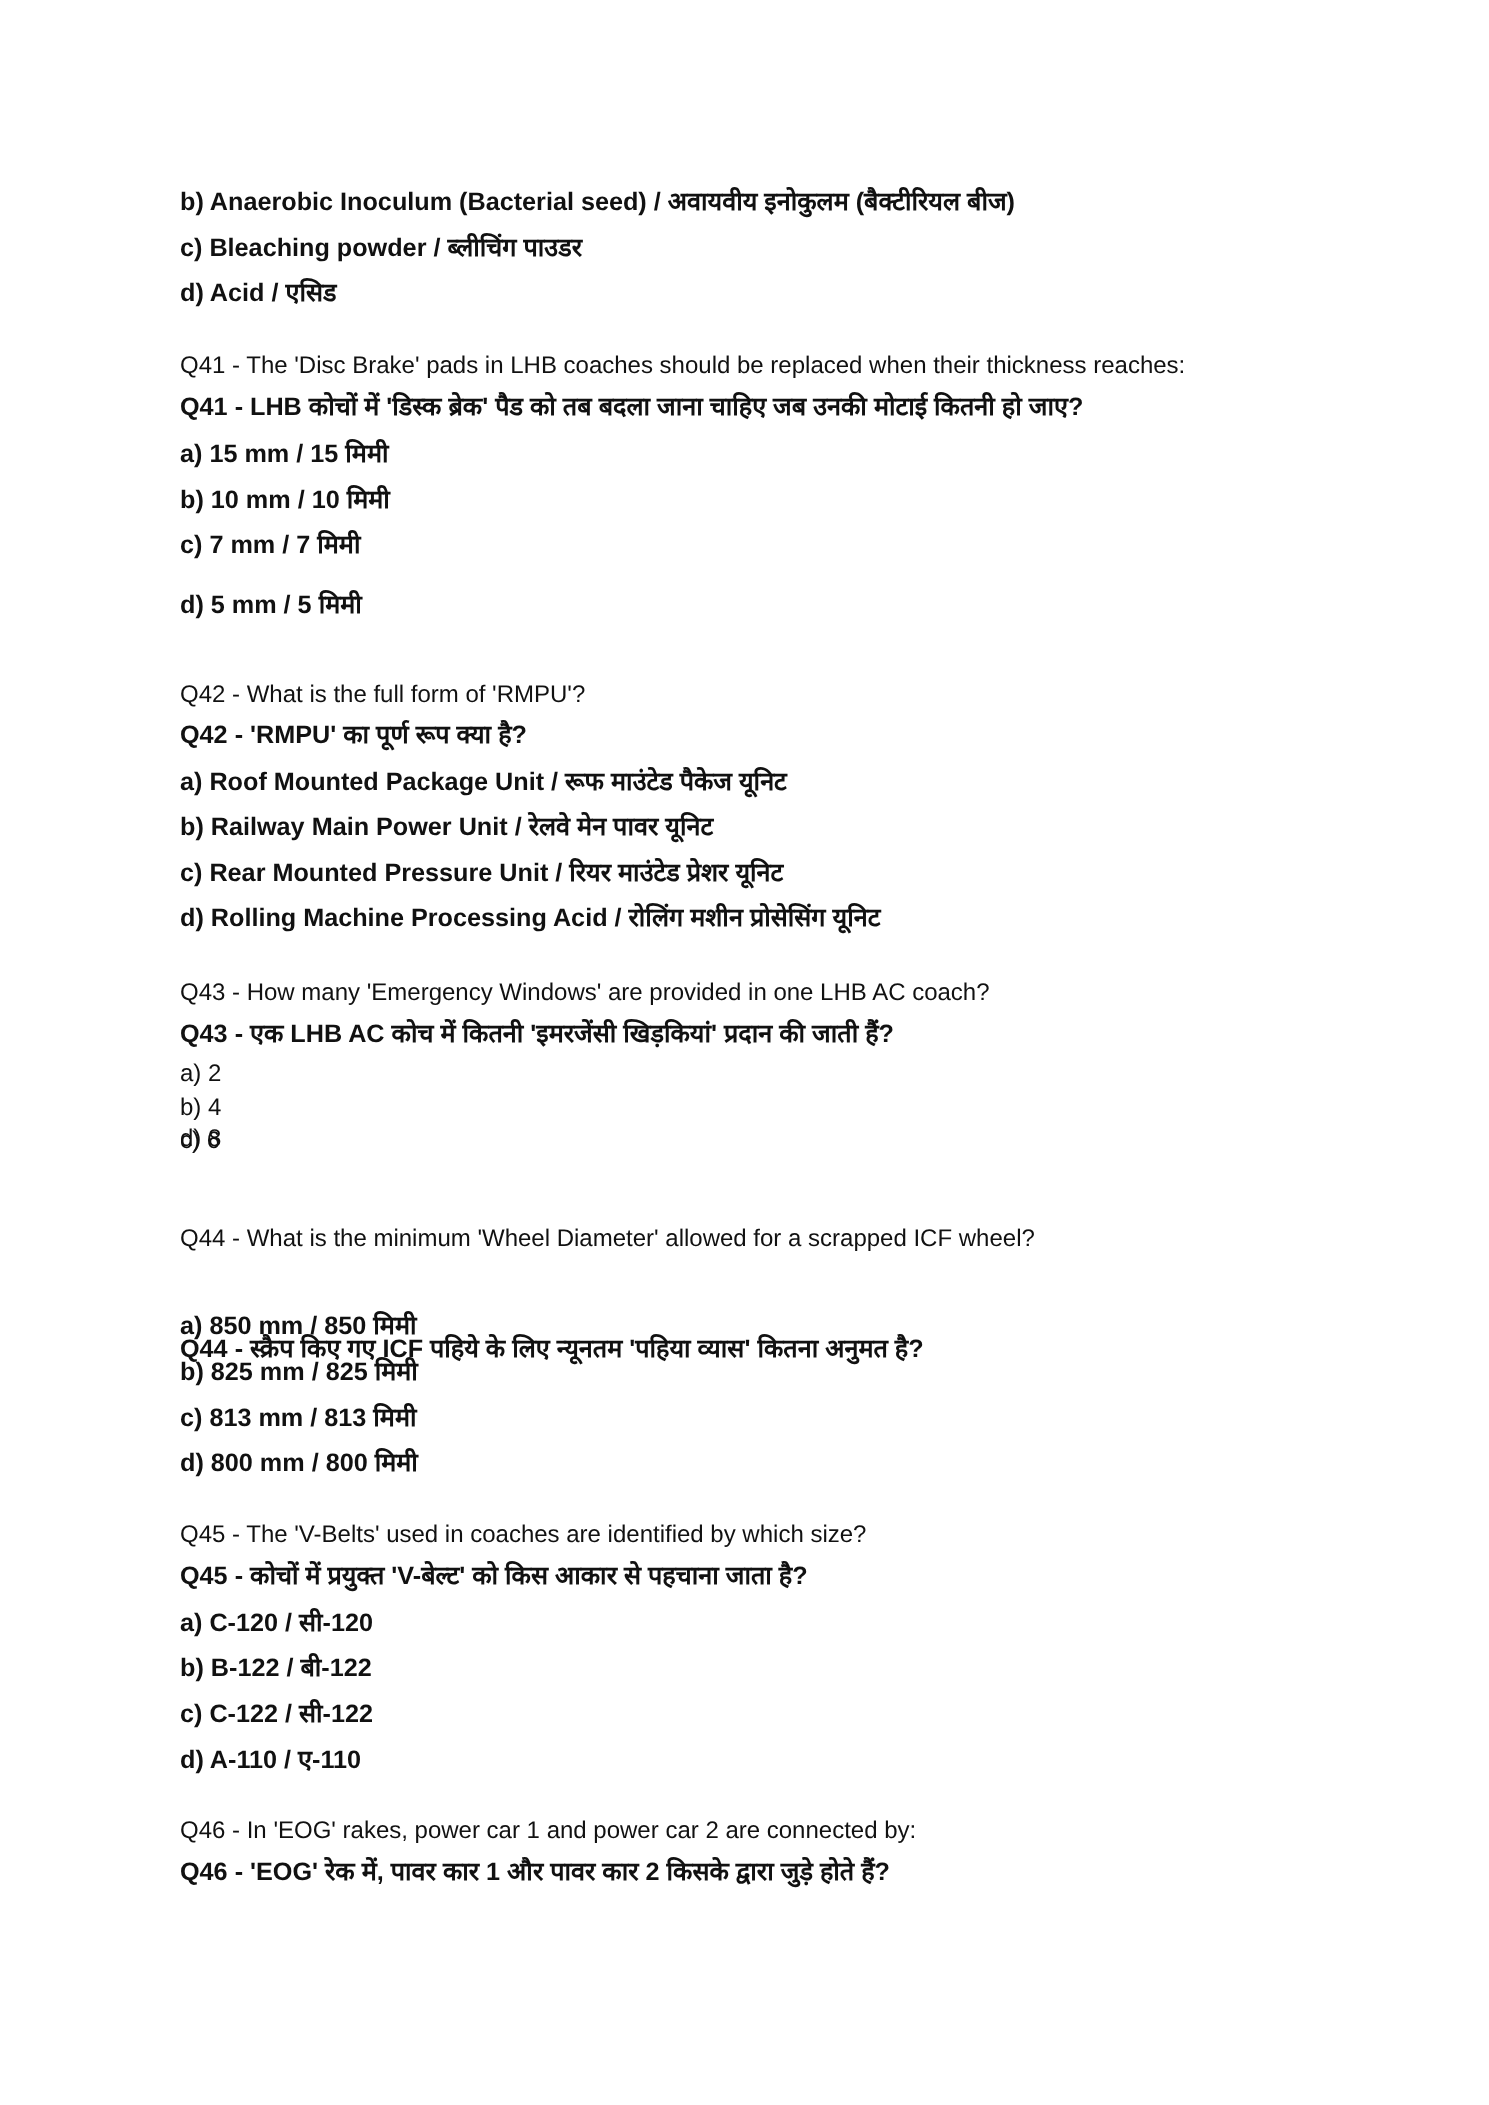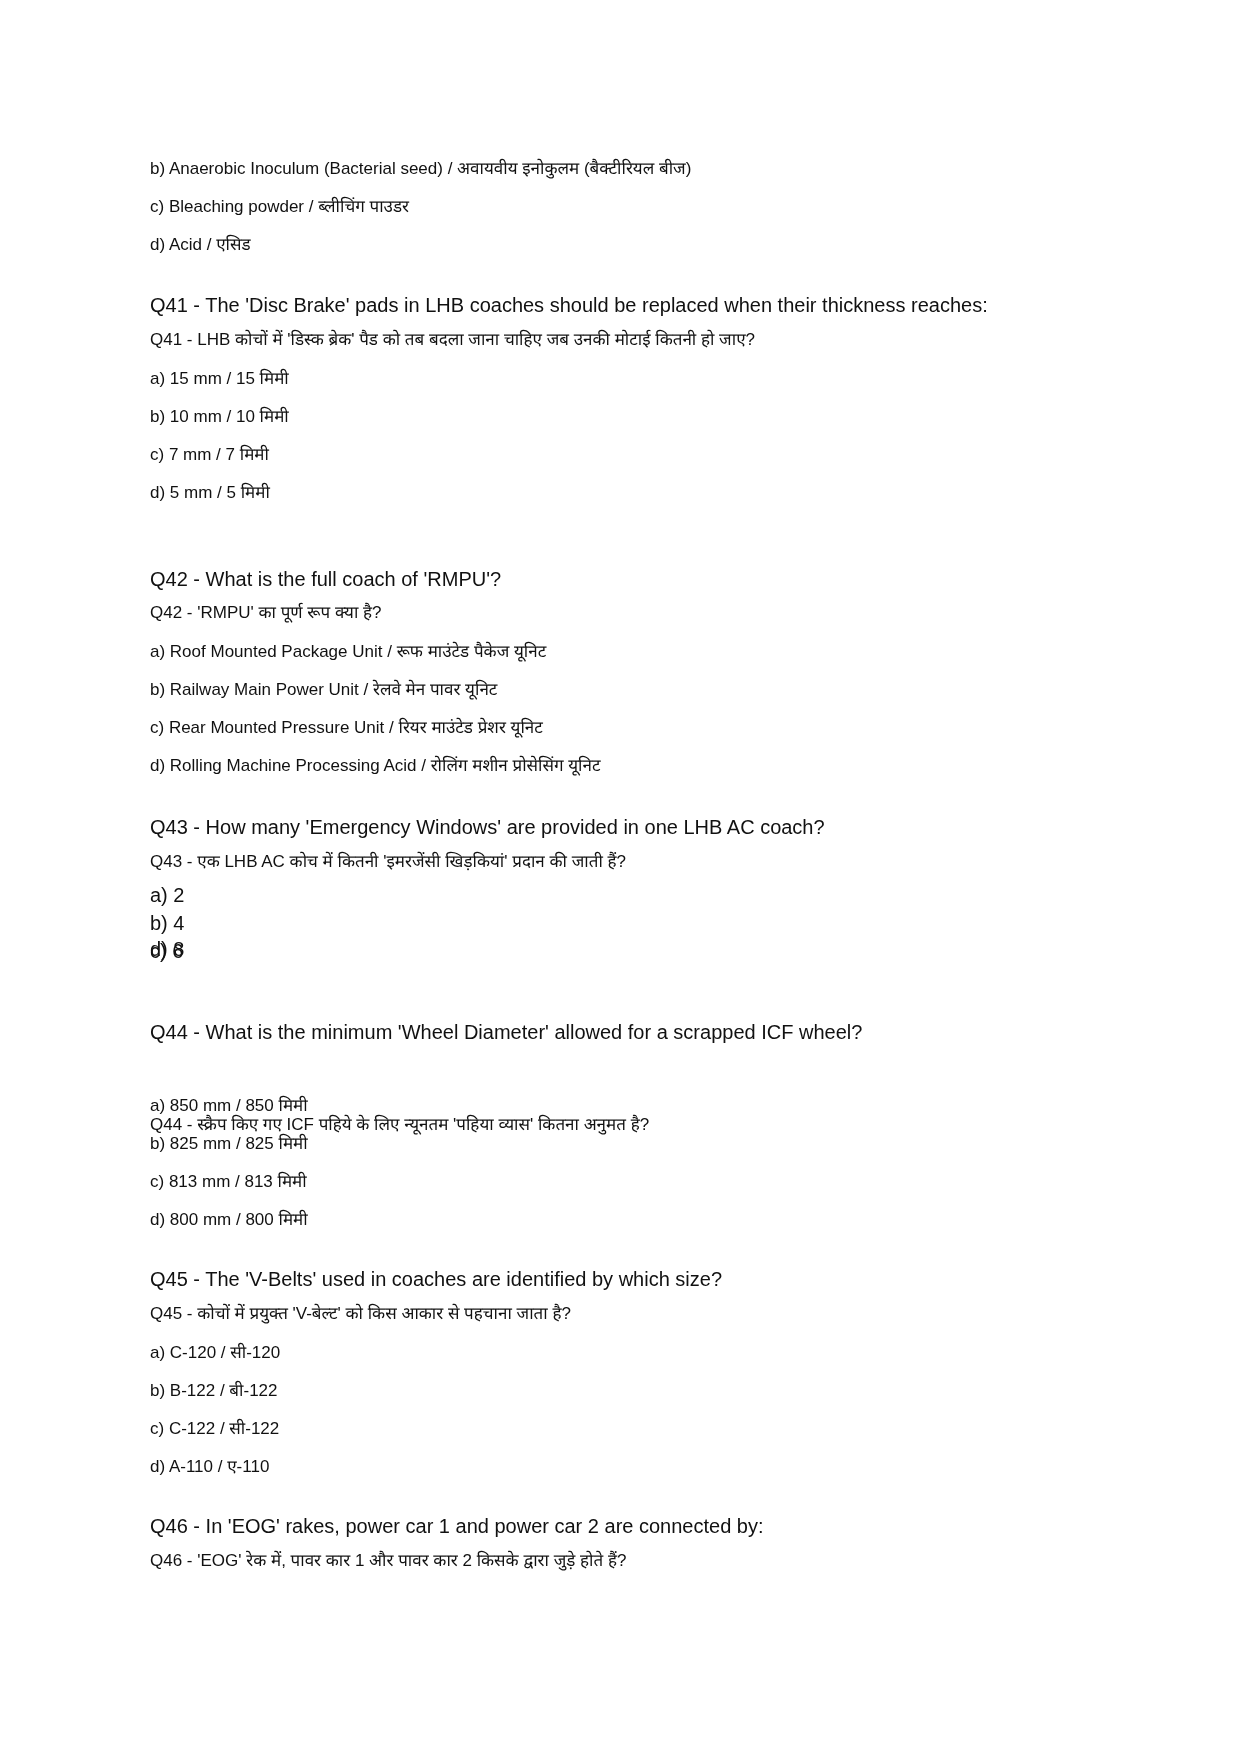--- a/index.html
+++ b/index.html
@@ -1,37 +1,37 @@
 <!DOCTYPE html>
 <html><head>
   <meta charset="utf-8">
   <style>
     html, body { margin: 0; padding: 0; background: #ffffff; }
     body { width: 1241px; height: 1754px; position: relative; overflow: hidden; color: #111111;
            font-family: "Liberation Sans", "DejaVu Sans", sans-serif; }
     .line { position: absolute; left: 150px; white-space: nowrap; font-size: 20px; line-height: 26px; }
-    .hi { font-size: 17px; }
+    .hi { font-size: 21px; font-weight: bold; }
   </style>
 </head>
 <body>
 
 <div>
 
   <div class="line hi" style="top:156px">b) Anaerobic Inoculum (Bacterial seed) / अवायवीय इनोकुलम (बैक्टीरियल बीज)</div>
   <div class="line hi" style="top:194px">c) Bleaching powder / ब्लीचिंग पाउडर</div>
   <div class="line hi" style="top:232px">d) Acid / एसिड</div>
 
   <div class="line" style="top:292px">Q41 - The 'Disc Brake' pads in LHB coaches should be replaced when their thickness reaches:</div>
   <div class="line hi" style="top:327px">Q41 - LHB कोचों में 'डिस्क ब्रेक' पैड को तब बदला जाना चाहिए जब उनकी मोटाई कितनी हो जाए?</div>
   <div class="line hi" style="top:366px">a) 15 mm / 15 मिमी</div>
   <div class="line hi" style="top:404px">b) 10 mm / 10 मिमी</div>
   <div class="line hi" style="top:442px">c) 7 mm / 7 मिमी</div>
-  <div class="line hi" style="top:480px">d) 5 mm / 5 मिमी</div>
+  <div class="line hi" style="top:492px">d) 5 mm / 5 मिमी</div>
 
-  <div class="line" style="top:566px">Q42 - What is the full coach of 'RMPU'?</div>
+  <div class="line" style="top:566px">Q42 - What is the full form of 'RMPU'?</div>
   <div class="line hi" style="top:600px">Q42 - 'RMPU' का पूर्ण रूप क्या है?</div>
   <div class="line hi" style="top:639px">a) Roof Mounted Package Unit / रूफ माउंटेड पैकेज यूनिट</div>
   <div class="line hi" style="top:677px">b) Railway Main Power Unit / रेलवे मेन पावर यूनिट</div>
   <div class="line hi" style="top:715px">c) Rear Mounted Pressure Unit / रियर माउंटेड प्रेशर यूनिट</div>
   <div class="line hi" style="top:753px">d) Rolling Machine Processing Acid / रोलिंग मशीन प्रोसेसिंग यूनिट</div>
 
   <div class="line" style="top:814px">Q43 - How many 'Emergency Windows' are provided in one LHB AC coach?</div>
   <div class="line hi" style="top:849px">Q43 - एक LHB AC कोच में कितनी 'इमरजेंसी खिड़कियां' प्रदान की जाती हैं?</div>
   <div class="line" style="top:882px">a) 2</div>
   <div class="line" style="top:910px">b) 4</div>

